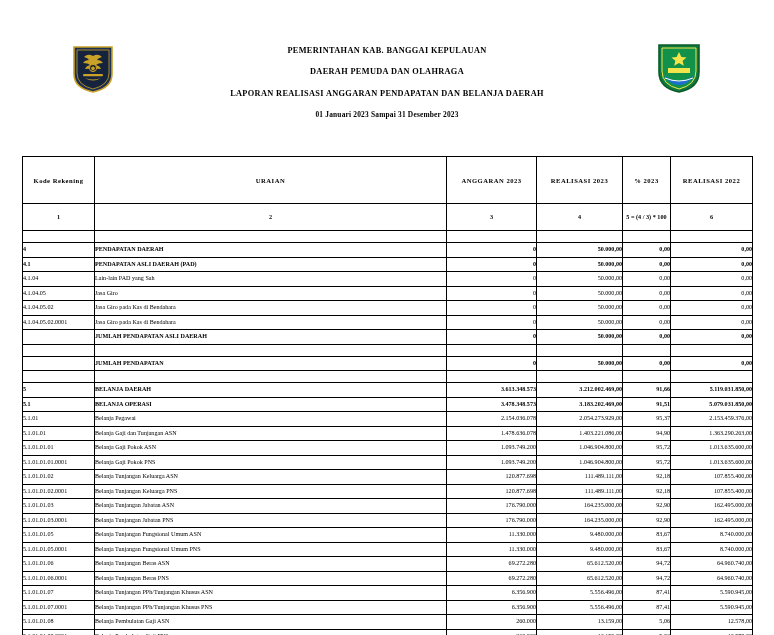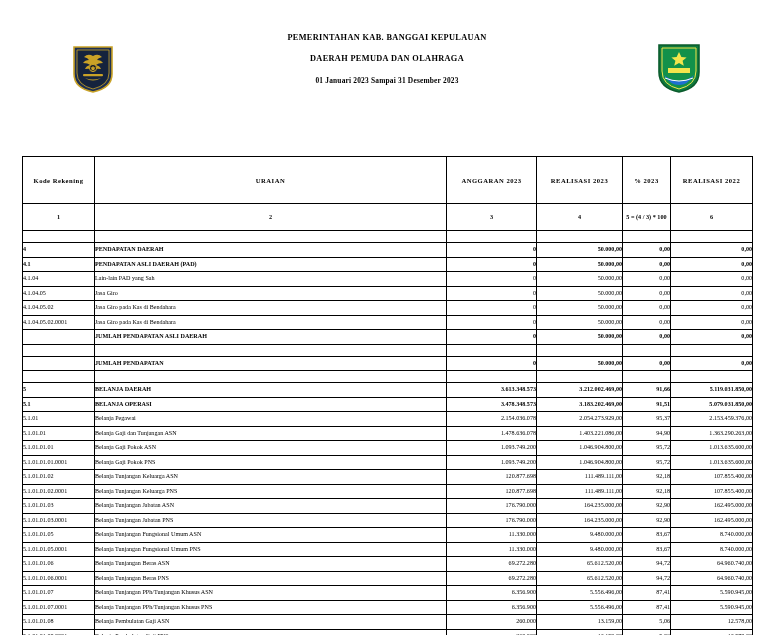--- a/index.html
+++ b/index.html
@@ -18,21 +18,21 @@
     position: relative;
     width: 774px;
     height: 635px;
     padding: 0;
     box-sizing: border-box;
   }
   
   .header {
     position: relative;
     height: 118px;
-    padding-top: 34px;
+    padding-top: 47px;
     box-sizing: border-box;
   }
   .header-text {
     text-align: center;
     line-height: 1.0;
   }
   .header-text .line {
     font-weight: bold;
     font-size: 8.3px;
     letter-spacing: 0.35px;
@@ -120,20 +120,21 @@
           <path d="M22 21.4 l0.8 1.9 l2 0.2 l-1.5 1.4 l0.4 2 l-1.7 -1 l-1.7 1 l0.4 -2 l-1.5 -1.4 l2 -0.2 z" fill="#c9a227"></path>
           <rect x="12" y="30" width="20" height="2.2" rx="1"></rect>
           <path d="M14 34 q8 5 16 0 q-8 3 -16 0 z"></path>
         </g>
       </svg>
     </div>
 
     <div class="header-text">
       <div class="line">PEMERINTAHAN KAB. BANGGAI KEPULAUAN</div>
       <div class="line">DAERAH PEMUDA DAN OLAHRAGA</div>
+      <div class="line">LAPORAN REALISASI ANGGARAN PENDAPATAN DAN BELANJA DAERAH</div>
       <div class="subline">01 Januari 2023 Sampai 31 Desember 2023</div>
     </div>
 
     <div class="logo-right">
       <svg viewBox="0 0 48 52" width="48" height="52" xmlns="http://www.w3.org/2000/svg">
         <path d="M4 3 L44 3 L44 30 Q44 46 24 50 Q4 46 4 30 Z" fill="#0f7a3d" stroke="#0b5c2d" stroke-width="1.6"></path>
         <path d="M7 6 L41 6 L41 29 Q41 43 24 47 Q7 43 7 29 Z" fill="#12914a" stroke="#f2e54c" stroke-width="1"></path>
         <path d="M24 10 l2.4 5 l5.2 0.4 l-4 3.4 l1.2 5 l-4.8 -2.8 l-4.8 2.8 l1.2 -5 l-4 -3.4 l5.2 -0.4 z" fill="#f2e54c"></path>
         <rect x="13" y="26" width="22" height="5" fill="#f2e54c"></rect>
         <path d="M9 33 q7 6 15 6 q8 0 15 -6 q-6 10 -15 10 q-9 0 -15 -10 z" fill="#1f6fd0"></path>

